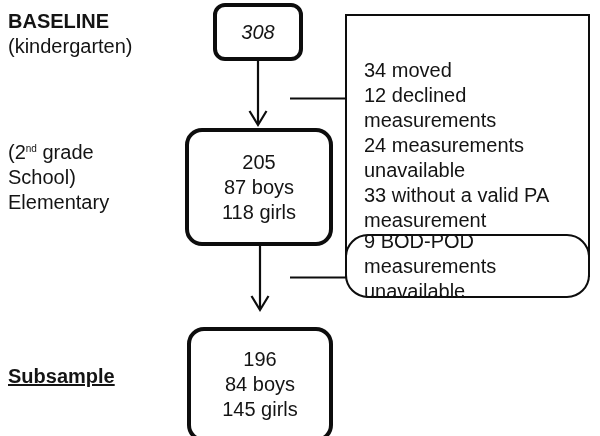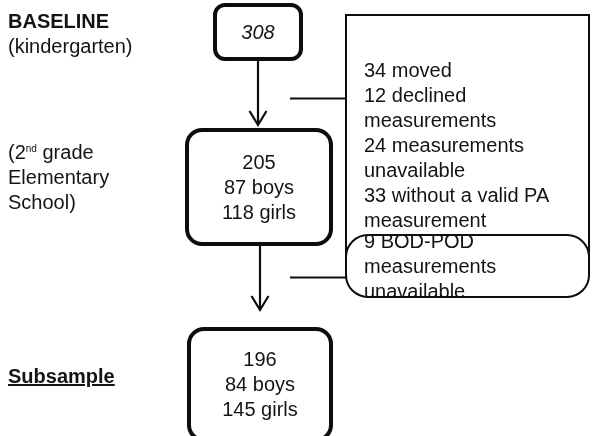--- a/index.html
+++ b/index.html
@@ -68,22 +68,22 @@
 
 <div class="canvas">
 
   <div class="stage-label" style="top:9px;">
     <div class="bold">BASELINE</div>
     <div>(kindergarten)</div>
   </div>
 
   <div class="stage-label" style="top:140px;">
     <div><span>(2</span><sup class="sup">nd</sup><span> grade</span></div>
+    <div>School)</div>
     <div>Elementary</div>
-    <div>School)</div>
   </div>
 
   <div class="stage-label bold" style="top:364px;text-decoration:underline;">Subsample</div>
 
   <div class="flowbox small" style="left:213px; top:3px; width:90px; height:58px;">
     <div>308</div>
   </div>
 
   <div class="flowbox large" style="left:185px; top:128px; width:148px; height:118px;">
     <div>205</div>

